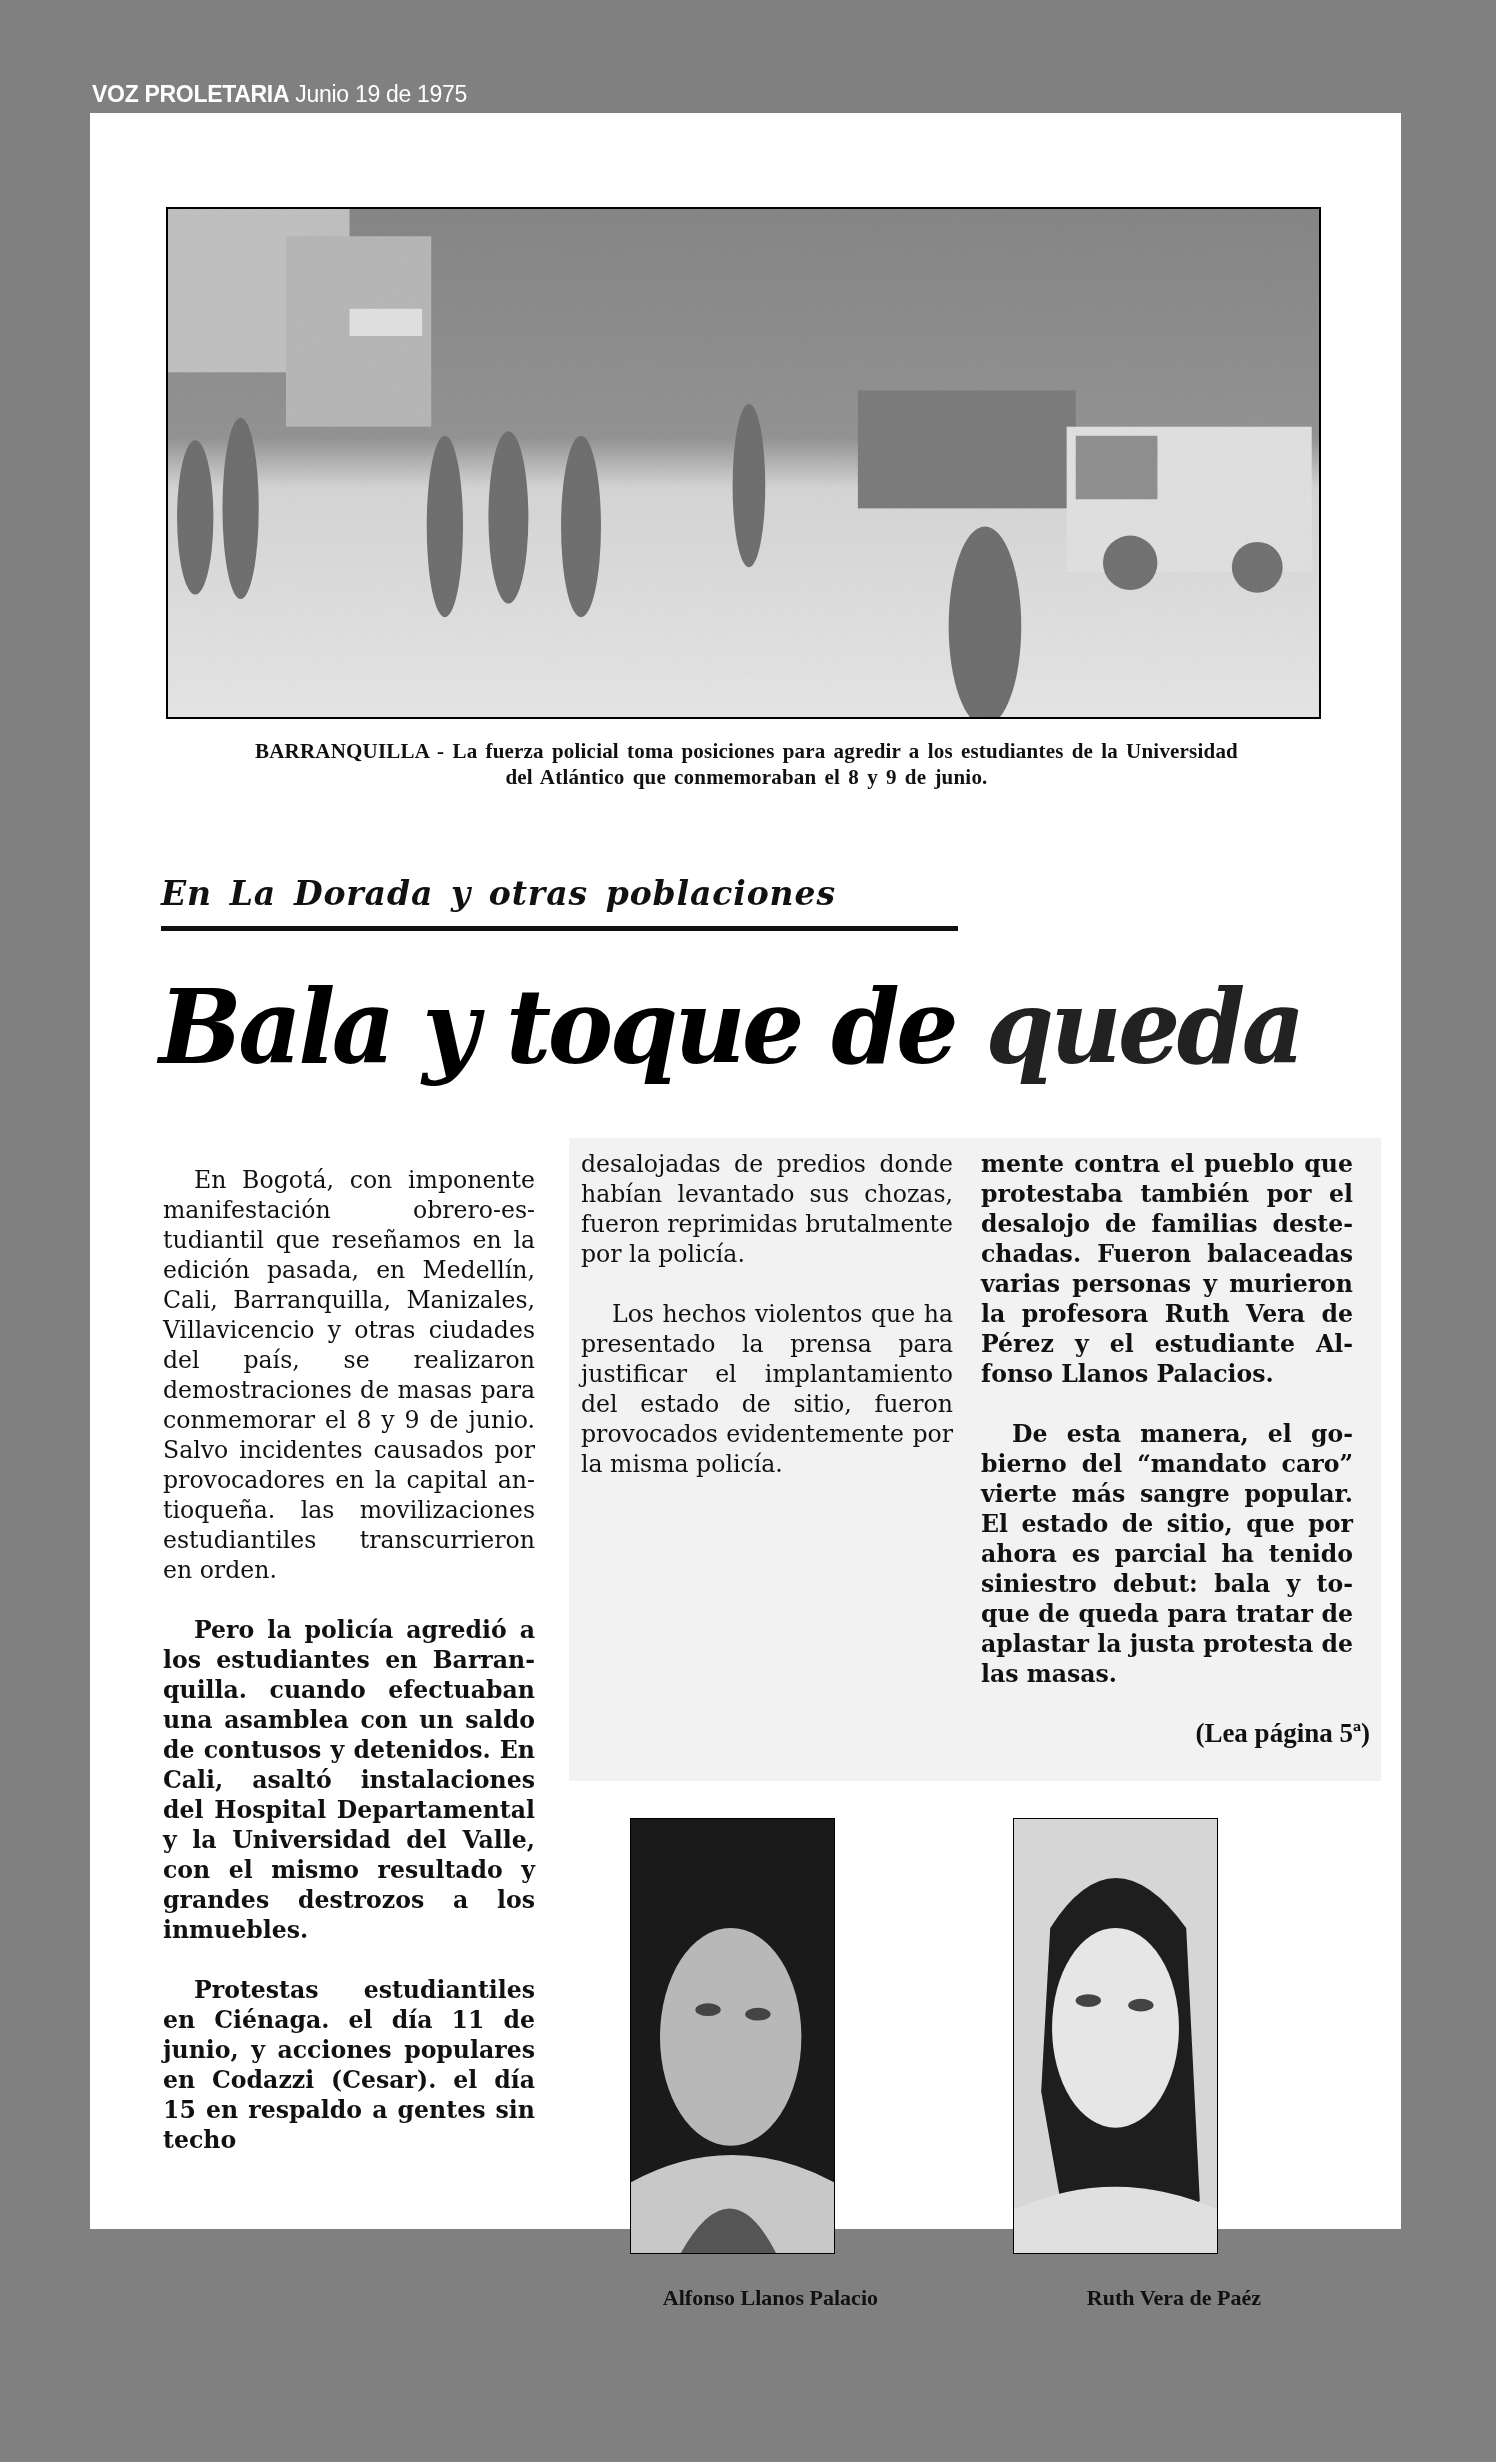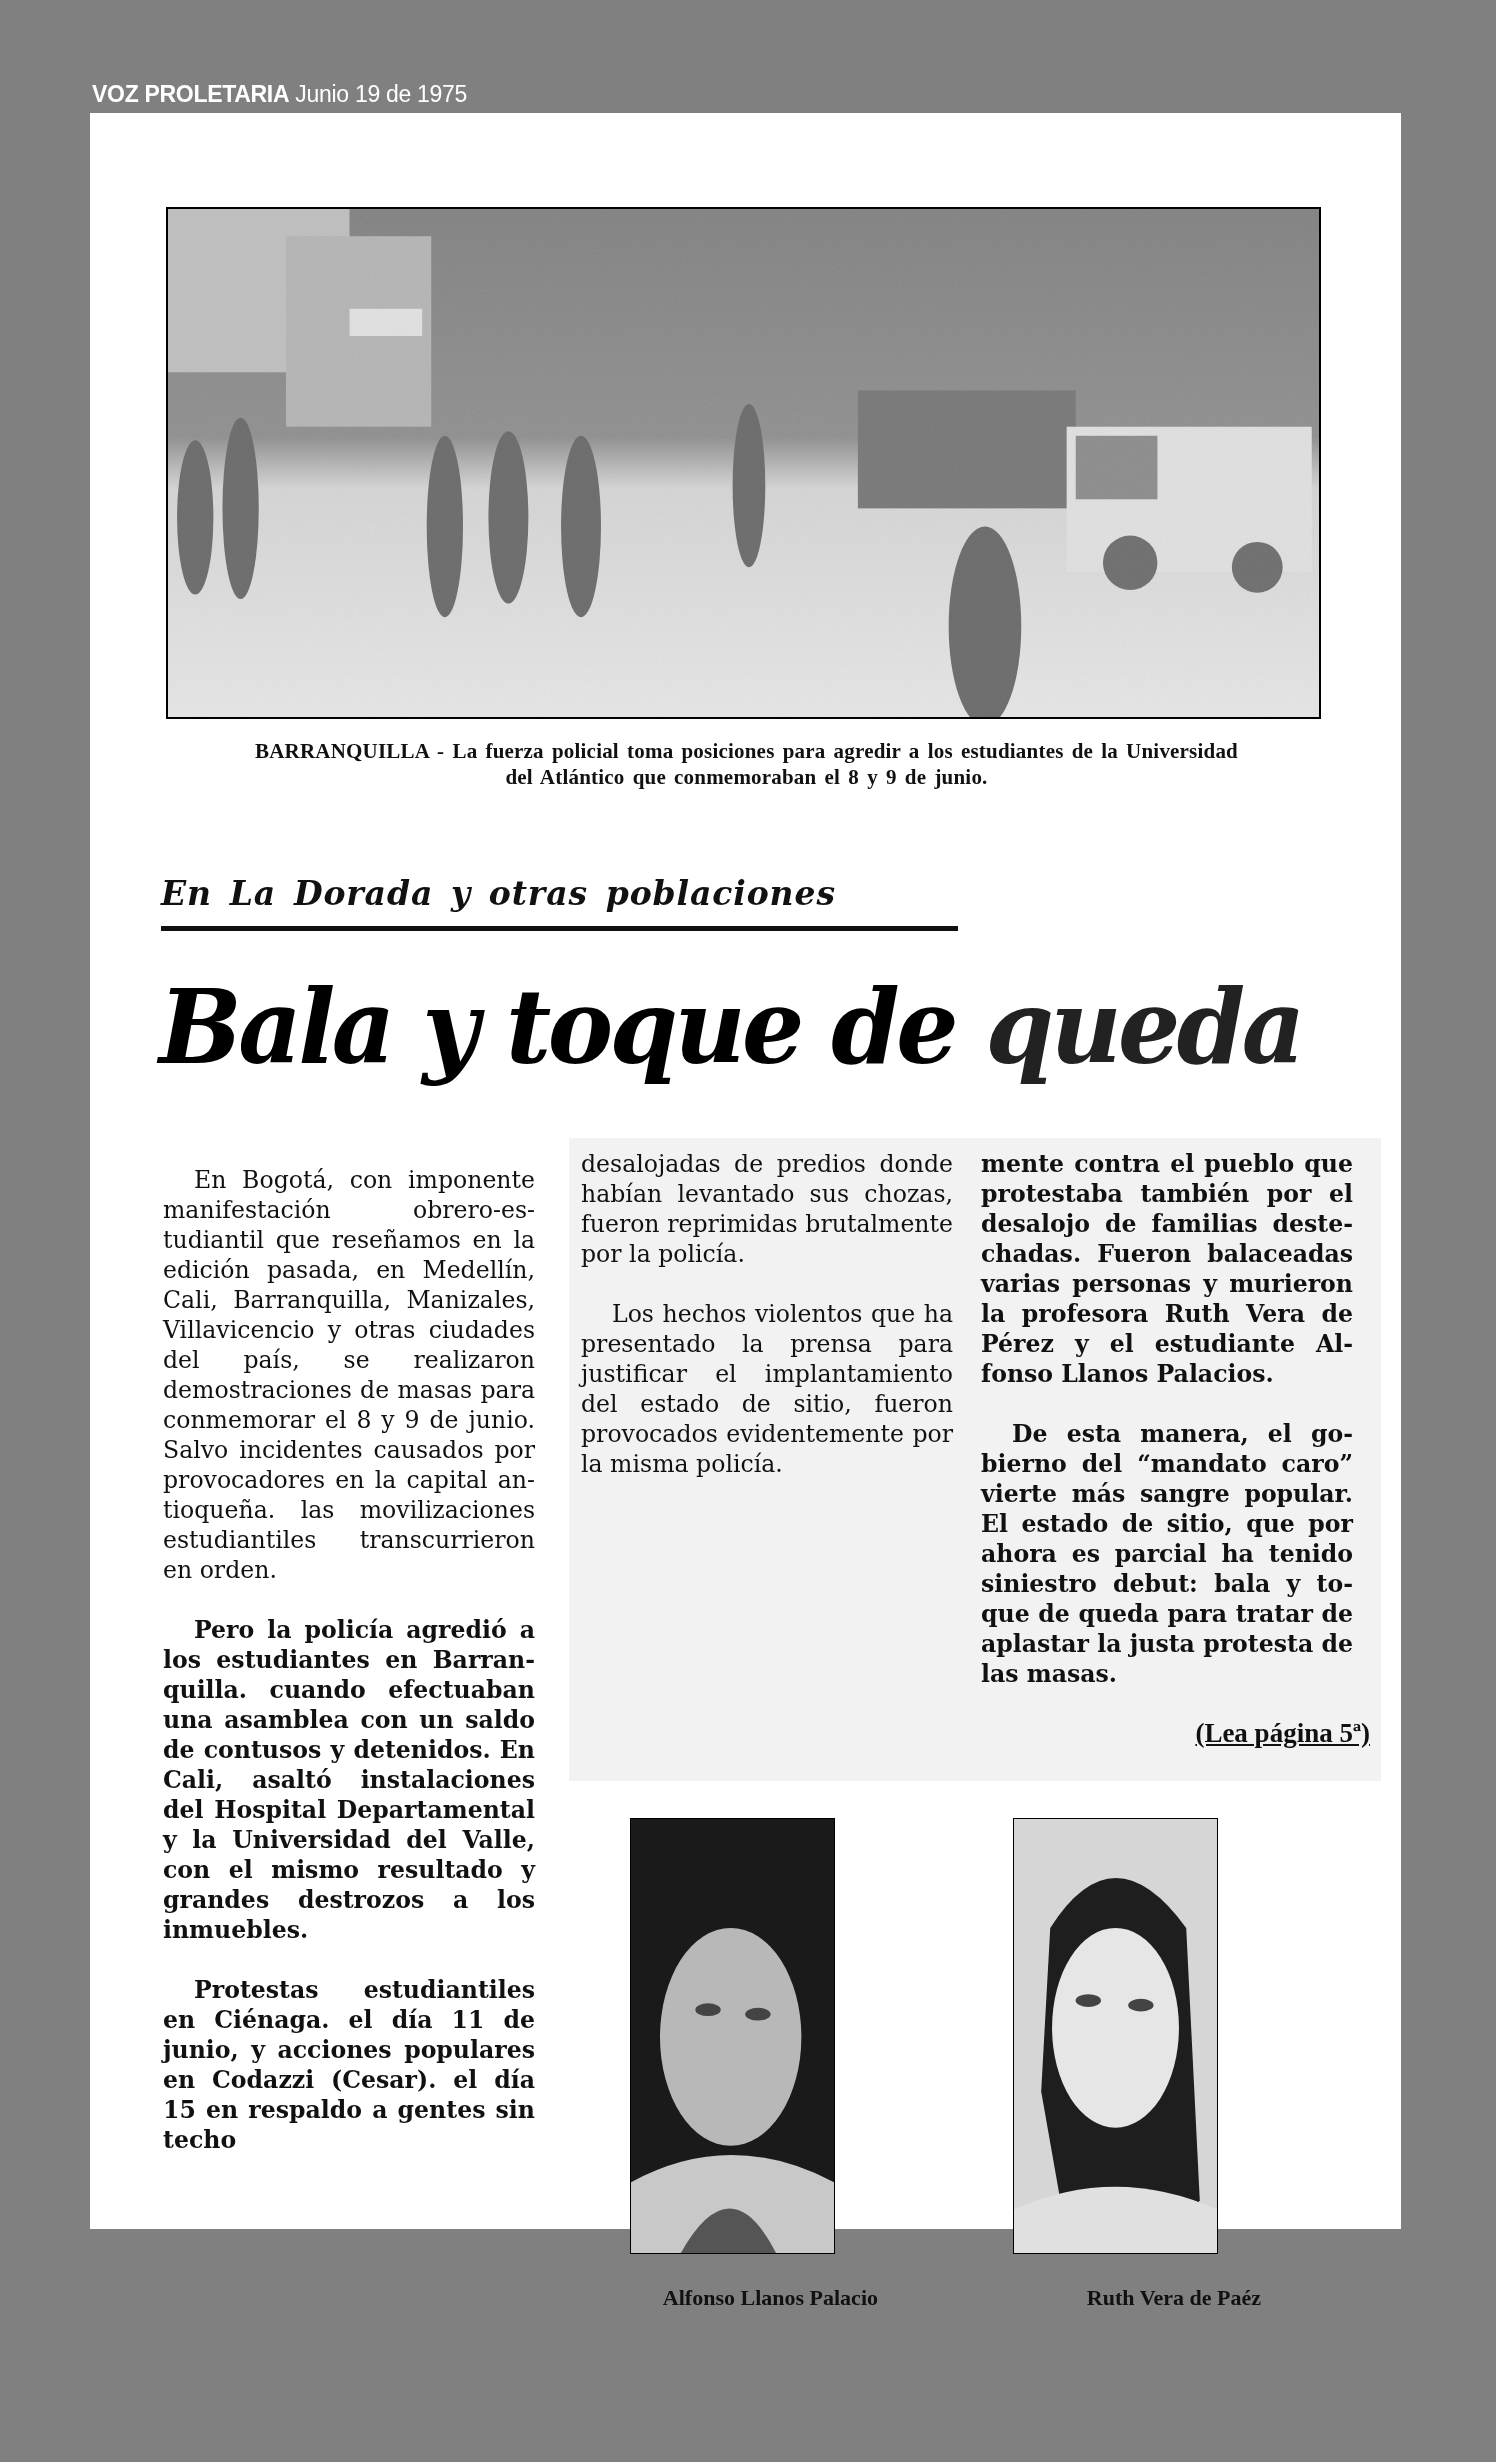--- a/index.html
+++ b/index.html
@@ -47,21 +47,21 @@
   .col p.cont { text-indent:0; }
   .col1 { left:73px; top:1041px; width:372px;margin-top:11px; }
   .col1 .bold { font-weight:bold; }
   .gray-box {
     position:absolute; left:479px; top:1025px; width:812px; height:643px; background:#f2f2f2;
   }
   .col2 { left:491px; top:1036px; width:372px; }
   .col3 { left:891px; top:1036px; width:372px; font-weight:bold; }
   .see-page {
     position:absolute; right:31px; top:1605px;
-    font-family:"Liberation Serif", serif; font-weight:bold; font-size:27px; color:#111;text-decoration:underline;
+    font-family:"Liberation Serif", serif; font-weight:bold; font-size:27px; color:#111;
   }
   .portrait {
     position:absolute; top:1705px; border:1.8px solid #000; overflow:hidden; background:#777;
   }
   .portrait svg { display:block; width:100%; height:100%; }
   .portrait-1 { left:540px; width:203px; height:434px; }
   .portrait-2 { left:923px; width:203px; height:434px; }
   .portrait-caption {
     position:absolute; top:2172px; font-family:"Liberation Serif", serif; font-weight:bold;
     font-size:22px; color:#111; text-align:right; width:291px;

